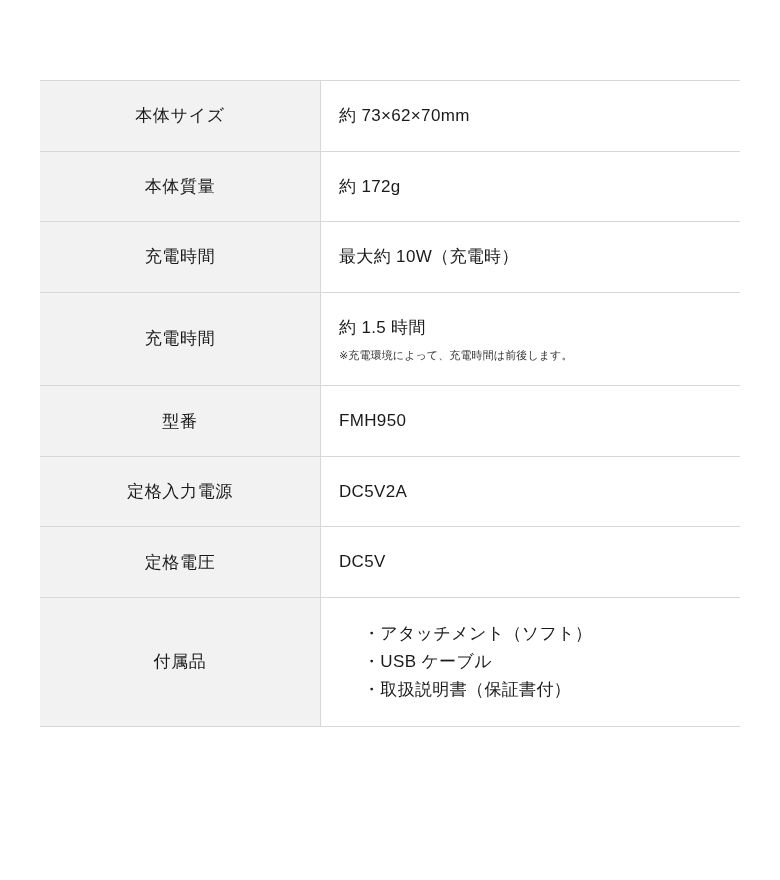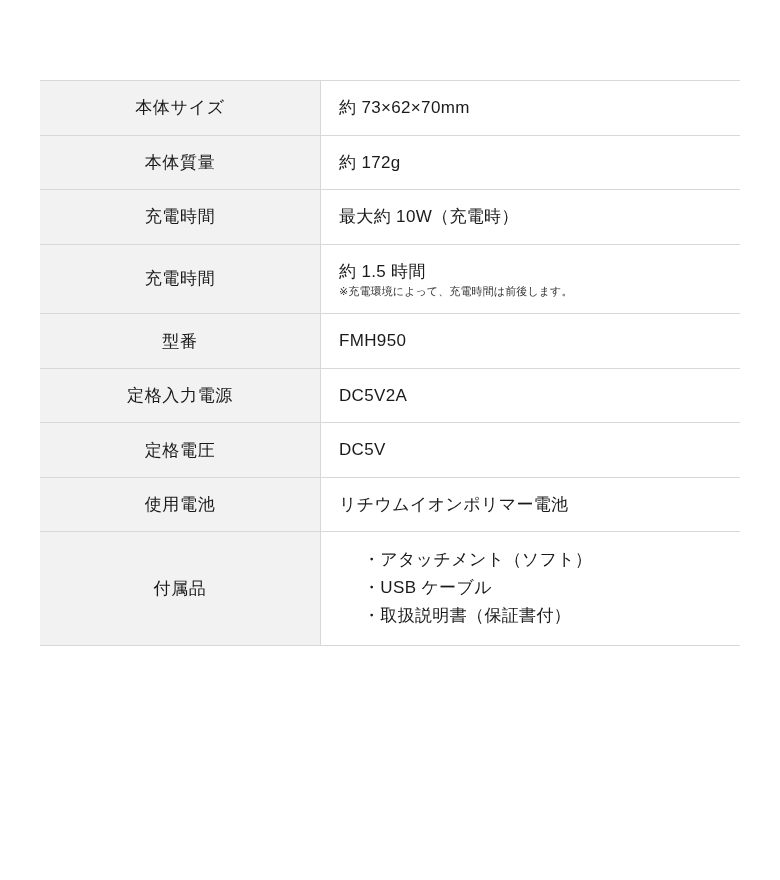--- a/index.html
+++ b/index.html
@@ -48,32 +48,32 @@
     padding: 14px 10px;
     border-right: 1px solid #d8d8d8;
     letter-spacing: 0.04em;
   }
   table.spec-table td {
     background: #ffffff;
     font-size: 17px;
     color: #1a1a1a;
     text-align: left;
     vertical-align: middle;
-    padding: 14px 18px;
+    padding: 22px 18px;
     letter-spacing: 0.02em;
   }
   .cell-main {
     display: block;
     line-height: 1.5;
   }
   .cell-note {
     display: block;
     font-size: 11px;
     color: #333333;
-    margin-top: 0;
+    margin-top: 8px;
     letter-spacing: 0.01em;
     line-height: 1.4;
   }
   .list-line {
     display: block;
     line-height: 1.65;
     margin-left: 24px;
   }
   .row-tall th, .row-tall td {
     padding-top: 10px;
@@ -137,26 +137,20 @@
           </td>
         </tr>
 
         <tr>
           <th>定格電圧</th>
           <td>
             <span class="cell-main">DC5V</span>
           </td>
         </tr>
 
-        <tr>
-          <th>使用電池</th>
-          <td>
-            <span class="cell-main">リチウムイオンポリマー電池</span>
-          </td>
-        </tr>
 
 
         <tr class="row-accessory">
           <th>付属品</th>
           <td>
             <span class="list-line">・アタッチメント（ソフト）</span>
             <span class="list-line">・USB ケーブル</span>
             <span class="list-line">・取扱説明書（保証書付）</span>
           </td>
         </tr>

